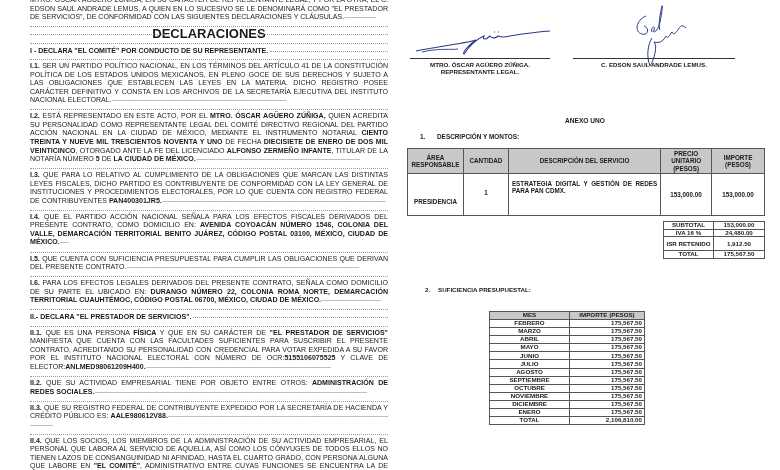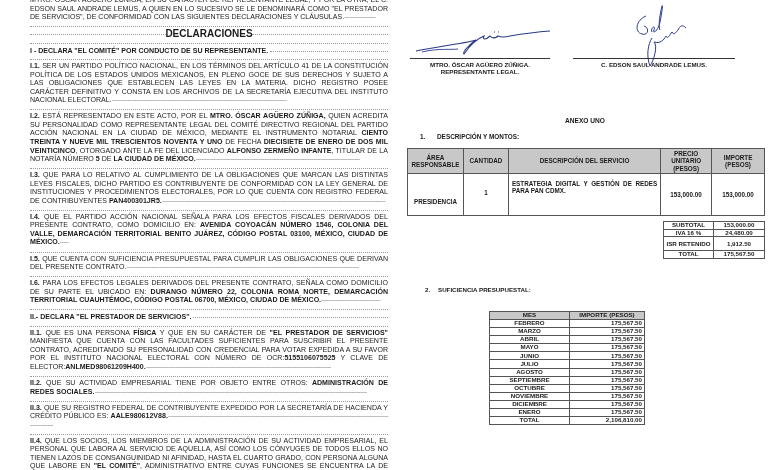--- a/index.html
+++ b/index.html
@@ -6,21 +6,21 @@
   html, body { width: 780px; height: 470px; overflow: hidden; background: #fff; }
   body { font-family: "Liberation Sans", sans-serif; color: #1a1a1a; position: relative; }
 
   
   .left-page { position: absolute; left: 0; top: 0; width: 390px; height: 470px; overflow: hidden; padding: 0 2px 0 30px; }
   .lp-inner { position: absolute; top: -4px; left: 30px; width: 358px; }
   .para { font-size: 7.05px; line-height: 8.55px; text-align: justify; text-transform: uppercase; letter-spacing: 0.01px; }
   .para b { font-weight: bold; }
   .dashline { height: 5.5px; border-bottom: 1px dotted #9a9a9a; margin: 0 0 2px 0; }
   .dash-tail { display: inline; color: #8a8a8a; letter-spacing: -0.6px; }
-  .center-head { text-align: center; font-size: 10px; font-weight: bold; line-height: 9px; position: relative; }
+  .center-head { text-align: center; font-size: 13px; font-weight: bold; line-height: 9px; position: relative; }
   .center-head::before, .center-head::after { content: ""; position: absolute; top: 4.5px; border-top: 1px dotted #9a9a9a; width: 38%; }
   .center-head::before { left: 0; }
   .center-head::after { right: 0; }
   .section-head { font-size: 7.05px; font-weight: bold; line-height: 9px; display: flex; align-items: center; }
   .section-head .fill { flex: 1; border-top: 1px dotted #9a9a9a; margin-left: 2px; margin-top: 2px; }
 
   
   .right-page { position: absolute; left: 390px; top: 0; width: 390px; height: 470px; overflow: hidden; }
   .sig-block { position: absolute; text-align: center; font-size: 6.2px; font-weight: bold; line-height: 7.2px; }
   .sig-line { border-top: 1px solid #333; margin-bottom: 2px; }

